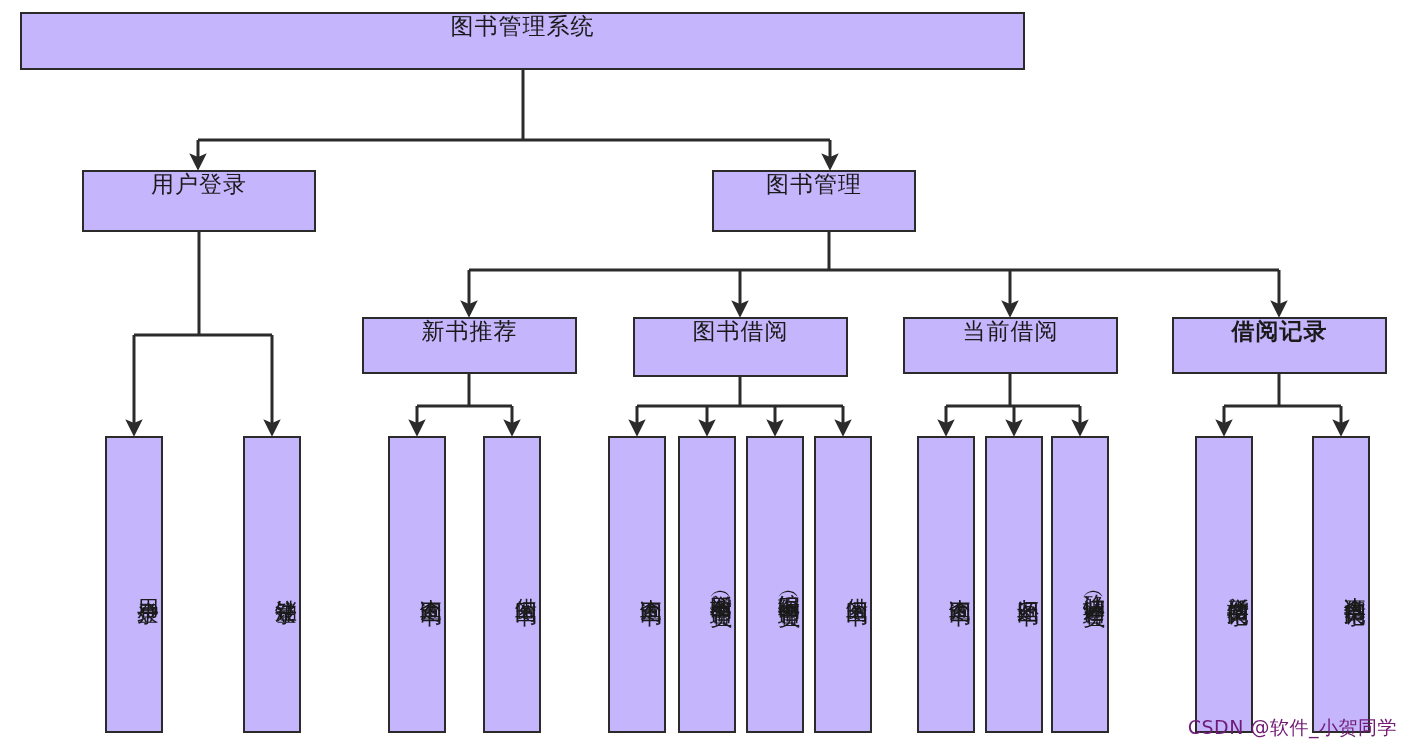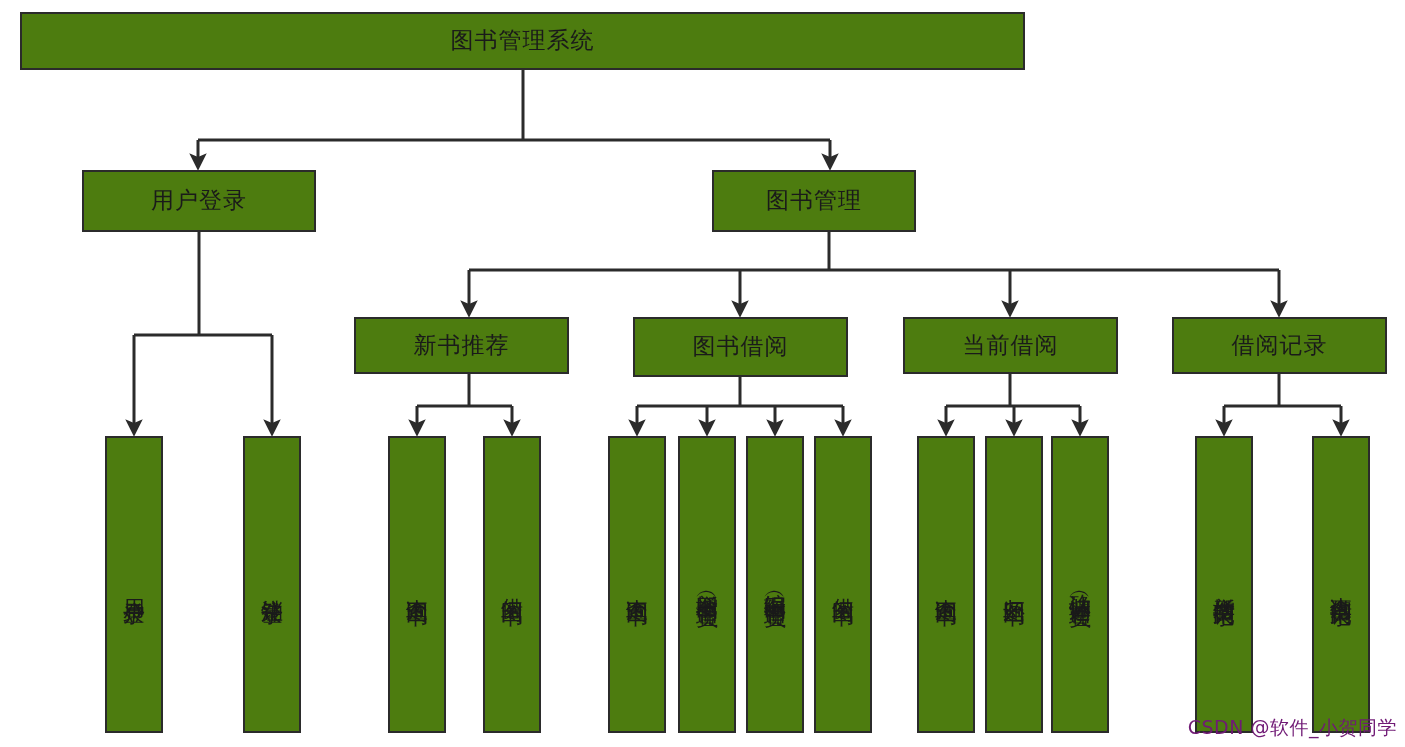--- a/index.html
+++ b/index.html
@@ -15,23 +15,22 @@
   svg#wires{
     position:absolute;
     left:0; top:0;
     width:1405px;
     height:747px;
   }
   .node{
     position:absolute;
     box-sizing:border-box;
     border:2.5px solid #2b2b2b;
-    background:#4d7c0f;
+    background:#c4b5fd;
     display:flex;
-    align-items:center;
     justify-content:center;
     color:#1a1a1a;
     z-index:3;
   }
   .node.h{
     font-size:23px;
     line-height:1.1;
     letter-spacing:1px;
   }
   .node.root{font-size:23px;}
@@ -121,30 +120,30 @@
     <span>图书管理系统</span>
   </div>
 
   <div class="node h" style="left: 82px; top: 170px; width: 234px; height: 62px;">
     <span>用户登录</span>
   </div>
   <div class="node h" style="left: 712px; top: 170px; width: 204px; height: 62px;">
     <span>图书管理</span>
   </div>
 
-  <div class="node h" style="left: 354px; top: 317px; width: 215px; height: 57px;">
+  <div class="node h" style="left: 362px; top: 317px; width: 215px; height: 57px;">
     <span>新书推荐</span>
   </div>
   <div class="node h" style="left: 633px; top: 317px; width: 215px; height: 60px;">
     <span>图书借阅</span>
   </div>
   <div class="node h" style="left: 903px; top: 317px; width: 215px; height: 57px;">
     <span>当前借阅</span>
   </div>
-  <div class="node h" style="left: 1172px; top: 317px; width: 215px; height: 57px;">
+  <div class="node h" style="left: 1172px; top: 317px; width: 215px; height: 57px; font-weight: bold;">
     <span>借阅记录</span>
   </div>
 
   <div class="node v" style="left: 105px; top: 436px; width: 58px; height: 297px;">
     <span class="vtext">用户登录</span>
   </div>
   <div class="node v" style="left: 243px; top: 436px; width: 58px; height: 297px;">
     <span class="vtext">注销登录</span>
   </div>
   <div class="node v" style="left: 388px; top: 436px; width: 58px; height: 297px;">

